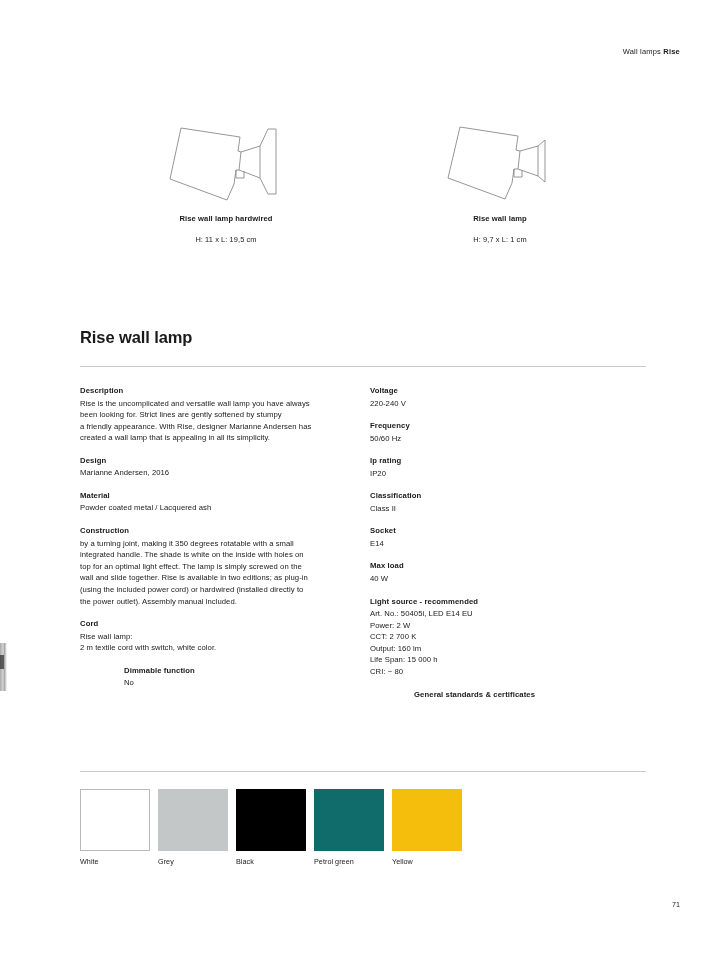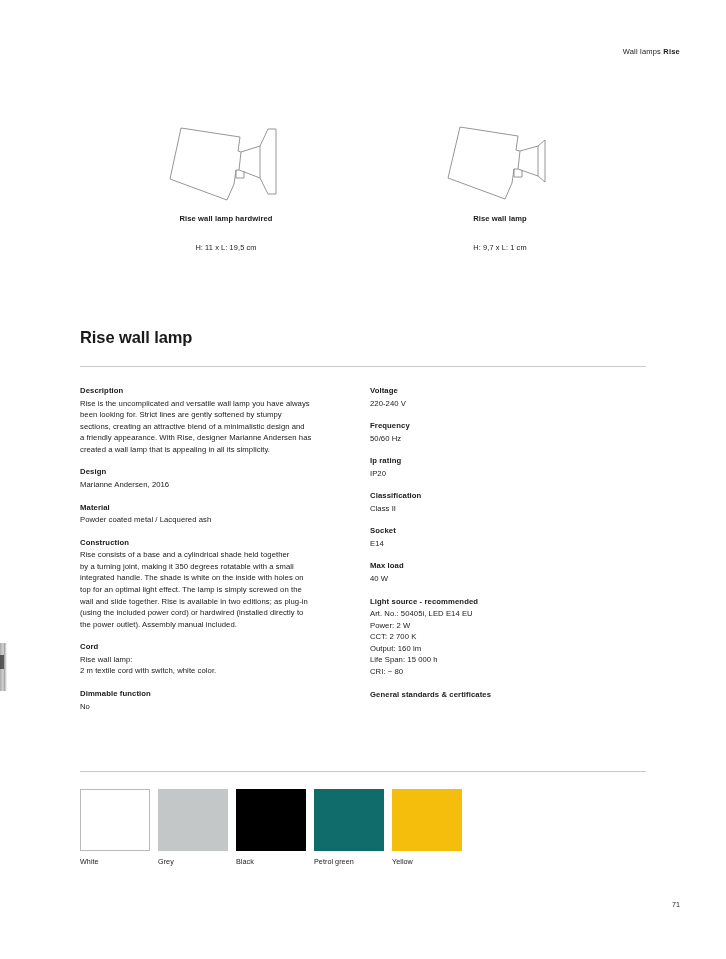--- a/index.html
+++ b/index.html
@@ -73,21 +73,21 @@
   .figure-art svg { display: block; margin: 0 auto; }
   .figure-title {
     font-size: 7.6px;
     font-weight: bold;
     letter-spacing: .1px;
     margin-top: 2px;
   }
   .figure-dims {
     font-size: 7.4px;
     letter-spacing: .1px;
-    margin-top: 20px;
+    margin-top: 12px;
   }
 
   
   .product-title {
     position: absolute;
     left: 80px;
     top: 328px;
     font-size: 16.5px;
     font-weight: bold;
     letter-spacing: -.1px;
@@ -110,21 +110,21 @@
     width: 566px;
   }
   .col {
     position: absolute;
     top: 0;
   }
   .col-left  { left: 0px;   width: 272px; }
   .col-right { left: 290px; width: 260px; }
 
   .block { margin-bottom: 12px; }
-  .block:last-child { margin-bottom: 0; }
+  .block:last-child { margin-bottom: 0; margin-left: 44px; }
   .block-head {
     font-size: 7.7px;
     font-weight: bold;
     letter-spacing: .1px;
     margin-bottom: 2.5px;
   }
   .block-body {
     font-size: 7.7px;
     line-height: 11.6px;
     letter-spacing: .05px;
@@ -211,41 +211,39 @@
   <div class="rule rule-top"></div>
   <div class="rule rule-bottom"></div>
 
   <div class="columns">
     <div class="col col-left" id="col-left">
         <div class="block">
           <div class="block-head">Description</div>
           <div class="block-body">
             <span class="line">Rise is the uncomplicated and versatile wall lamp you have always</span>
             <span class="line">been looking for. Strict lines are gently softened by stumpy</span>
-            <span class="line">sections, creating an attractive blend of a minimalistic design and</span>
             <span class="line">a friendly appearance. With Rise, designer Marianne Andersen has</span>
             <span class="line">created a wall lamp that is appealing in all its simplicity.</span>
           </div>
         </div>
         <div class="block">
           <div class="block-head">Design</div>
           <div class="block-body">
             <span class="line">Marianne Andersen, 2016</span>
           </div>
         </div>
         <div class="block">
           <div class="block-head">Material</div>
           <div class="block-body">
             <span class="line">Powder coated metal / Lacquered ash</span>
           </div>
         </div>
         <div class="block">
           <div class="block-head">Construction</div>
           <div class="block-body">
-            <span class="line">Rise consists of a base and a cylindrical shade held together</span>
             <span class="line">by a turning joint, making it 350 degrees rotatable with a small</span>
             <span class="line">integrated handle. The shade is white on the inside with holes on</span>
             <span class="line">top for an optimal light effect. The lamp is simply screwed on the</span>
             <span class="line">wall and slide together. Rise is available in two editions; as plug-in</span>
             <span class="line">(using the included power cord) or hardwired (installed directly to</span>
             <span class="line">the power outlet). Assembly manual included.</span>
           </div>
         </div>
         <div class="block">
           <div class="block-head">Cord</div>

